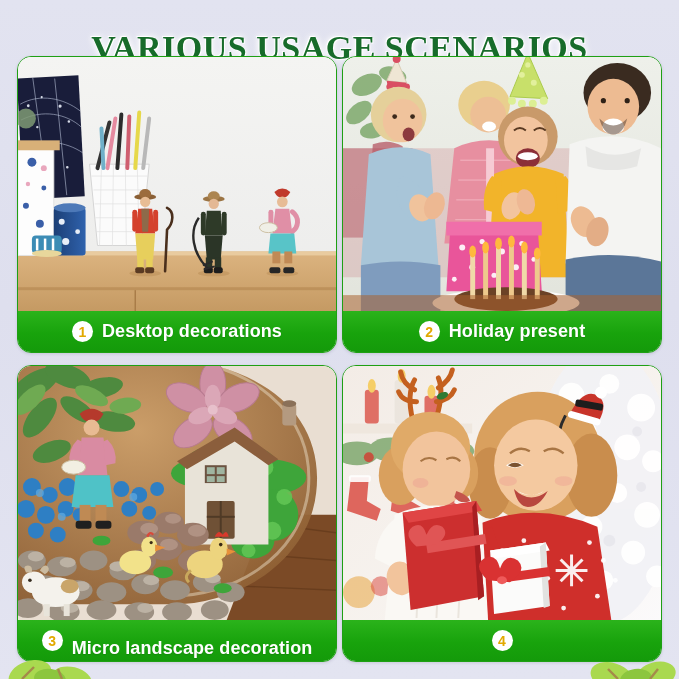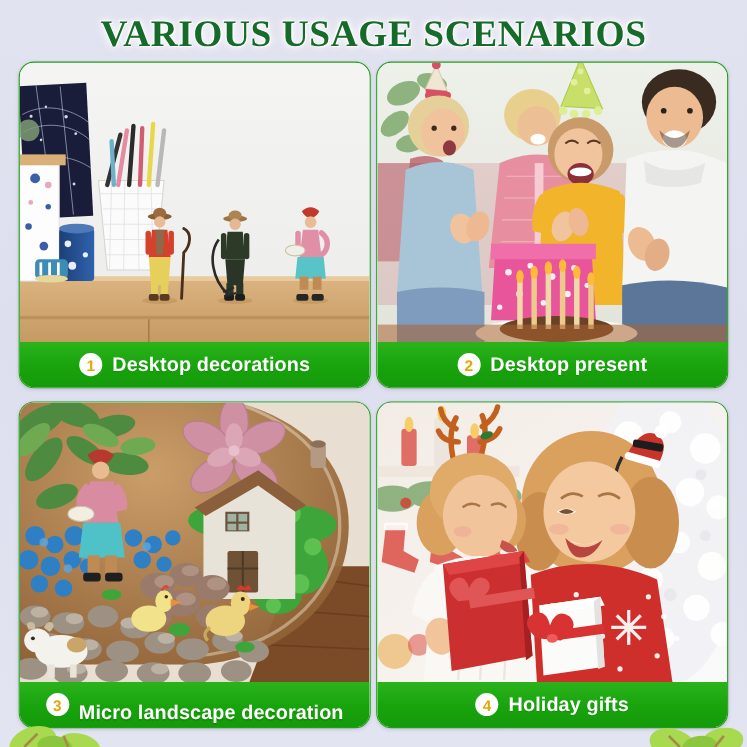--- a/index.html
+++ b/index.html
@@ -5,21 +5,21 @@
   html,body{margin:0;padding:0;}
   body{
     width:679px;height:679px;overflow:hidden;
     background:#dfe0ef;
     font-family:"Liberation Sans",sans-serif;
     position:relative;
   }
   .page{position:absolute;inset:0;background:linear-gradient(180deg,#e2e3f0 0%,#dedfee 45%,#e3e4f1 100%);}
 
   
-  .title-wrap{position:absolute;top:8px;left:0;width:679px;height:48px;display:flex;align-items:center;justify-content:center;}
+  .title-wrap{position:absolute;top:24px;left:0;width:679px;height:48px;display:flex;align-items:center;justify-content:center;}
   .title{
     font-family:"Liberation Serif",serif;
     font-weight:700;
     font-size:34px;
     letter-spacing:.5px;
     color:#176b2a;
     text-shadow:0 0 6px #ffffff,0 0 10px #ffffff,1px 1px 0 #ffffff,-1px -1px 0 #ffffff;
     white-space:nowrap;
   }
 
@@ -362,21 +362,21 @@
                 <ellipse cx="182.5" cy="192" rx="3.4" ry="6"></ellipse>
                   <ellipse cx="195.5" cy="198" rx="3.4" ry="6"></ellipse>
               </g>
             </g>
           </g>
           <rect x="0" y="240" width="320" height="16" fill="#a9622f" opacity=".55"></rect>
         </svg>
       </div>
       <div class="caption">
         <span class="badge">2</span>
-        <span class="cap-text">Desktop present</span>
+        <span class="cap-text">Holiday present</span>
       </div>
     </div>
 
     <div class="panel p3">
       <div class="photo">
         <svg viewBox="0 0 320 256" preserveAspectRatio="none">
           <defs>
             <linearGradient id="glass3" x1="0" y1="0" x2="1" y2="1">
               <stop offset="0" stop-color="#a9743f"></stop>
                 <stop offset="1" stop-color="#7d4f28"></stop>
@@ -785,21 +785,20 @@
             <rect x="160" y="206" width="48" height="9" fill="#d93232" transform="rotate(-8 184 210)"></rect>
             <g fill="#d93232">
               <path d="M146 216 q-16 -14 -4 -22 q12 -6 16 10 q6 -16 18 -8 q10 10 -8 22Z"></path>
             </g>
             <ellipse cx="160" cy="216" rx="5" ry="4" fill="#ef5a5a"></ellipse>
           </g>
         </svg>
       </div>
       <div class="caption">
         <span class="badge">4</span>
-        <span class="cap-text">Holiday gifts</span>
       </div>
     </div>
 
   </div>
 
   <svg class="leaves" viewBox="0 0 679 26" preserveAspectRatio="none">
     <g fill="#a9d94f">
       <ellipse cx="30" cy="22" rx="22" ry="14" transform="rotate(-18 30 22)"></ellipse>
       <ellipse cx="72" cy="26" rx="20" ry="12" transform="rotate(14 72 26)"></ellipse>
       <ellipse cx="612" cy="24" rx="22" ry="14" transform="rotate(18 612 24)"></ellipse>

